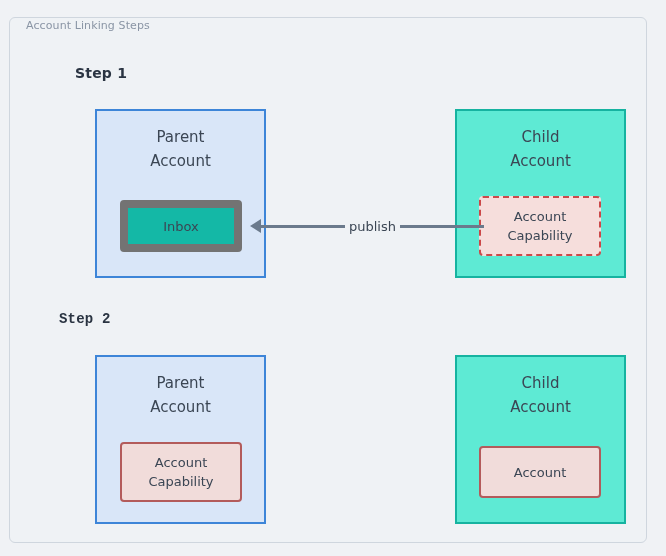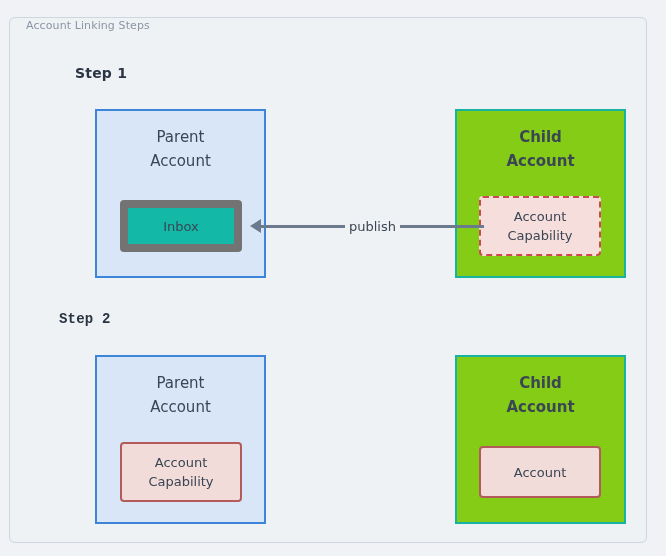--- a/index.html
+++ b/index.html
@@ -56,23 +56,22 @@
     position: absolute;
     box-sizing: border-box;
     border-radius: 0;
     padding-left: 32px;
   }
   .account-box.parent {
     background: #d9e6f8;
     border: 2px solid #3d85d8;
   }
   .account-box.child {
-    background: #84cc16;
+    background: #5eead4;
     border: 2px solid #16b3a0;
-    font-weight: bold;
   }
   .account-title {
     position: absolute;
     left: 0;
     right: 0;
     top: 14px;
     text-align: center;
     font-size: 15px;
     line-height: 24px;
     color: #3b4654;

